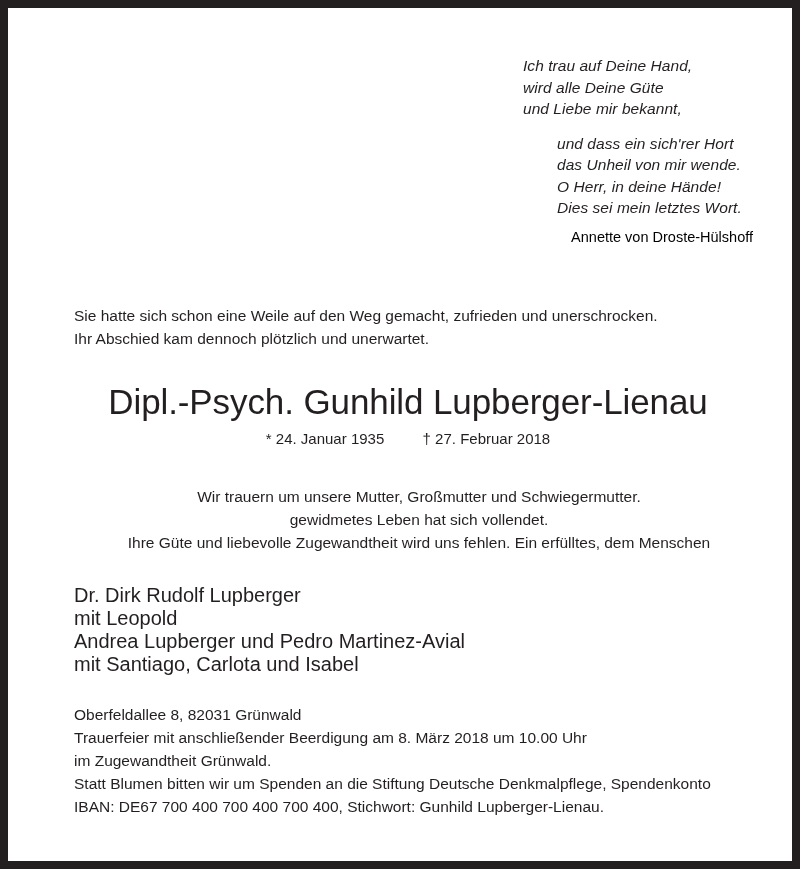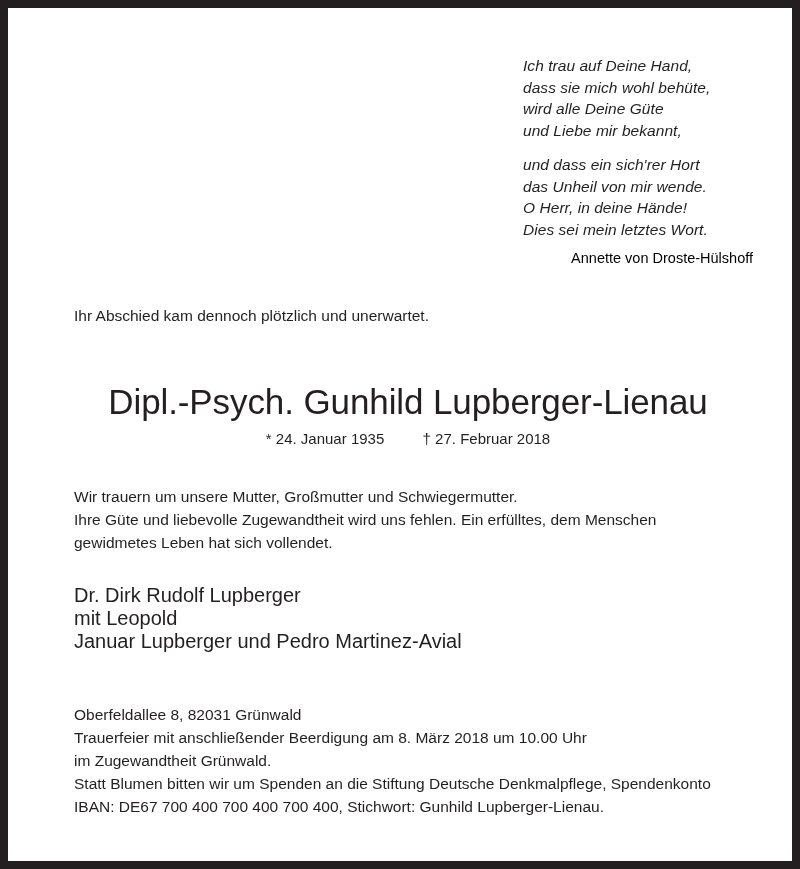--- a/index.html
+++ b/index.html
@@ -42,20 +42,21 @@
   }
   .epigraph .stanza {
     font-style: italic;
     font-size: 15.5px;
     line-height: 21.5px;
     color: #231f20;
     letter-spacing: 0.05px;
   }
   .epigraph .stanza + .stanza {
     margin-top: 13px;
+    margin-left: 34px;
   }
   .epigraph .verse-line {
     display: block;
     white-space: nowrap;
   }
   .epigraph .attribution {
     margin-top: 9px;
     font-style: normal;
     font-size: 14.5px;
     line-height: 19px;
@@ -109,20 +110,21 @@
 
   
   .mourning {
     position: absolute;
     left: 66px;
     top: 477px;
     width: 690px;
     font-size: 15.5px;
     line-height: 23px;
     color: #231f20;
+    text-align: center;
   }
   .mourning .line {
     display: block;
     white-space: nowrap;
   }
 
   
   .survivors {
     position: absolute;
     left: 66px;
@@ -156,58 +158,59 @@
 </style>
 </head>
 <body>
 
 <div id="notice-frame">
   <div id="notice-inner">
 
     <div class="epigraph">
       <div class="stanza">
         <span class="verse-line">Ich trau auf Deine Hand,</span>
-        <span class="verse-line">dass sie mich wohl behüte,</span>
         <span class="verse-line">wird alle Deine Güte</span>
         <span class="verse-line">und Liebe mir bekannt,</span>
       </div>
       <div class="stanza">
         <span class="verse-line">und dass ein sich'rer Hort</span>
         <span class="verse-line">das Unheil von mir wende.</span>
         <span class="verse-line">O Herr, in deine Hände!</span>
         <span class="verse-line">Dies sei mein letztes Wort.</span>
       </div>
       <div class="attribution">Annette von Droste-Hülshoff</div>
     </div>
 
     <div class="intro">
+      <span class="line">Sie hatte sich schon eine Weile auf den Weg gemacht, zufrieden und unerschrocken.</span>
       <span class="line">Ihr Abschied kam dennoch plötzlich und unerwartet.</span>
     </div>
 
     <div class="name-block">
       <div class="deceased-name">Dipl.-Psych. Gunhild Lupberger-Lienau</div>
       <div class="dates-line">
         <span>*</span>
         <span>24. Januar 1935</span>
         <span class="gap"></span>
         <span>†</span>
         <span>27. Februar 2018</span>
       </div>
     </div>
 
     <div class="mourning">
       <span class="line">Wir trauern um unsere Mutter, Großmutter und Schwiegermutter.</span>
+      <span class="line">gewidmetes Leben hat sich vollendet.</span>
       <span class="line">Ihre Güte und liebevolle Zugewandtheit wird uns fehlen. Ein erfülltes, dem Menschen</span>
-      <span class="line">gewidmetes Leben hat sich vollendet.</span>
     </div>
 
     <div class="survivors">
       <span class="line">Dr. Dirk Rudolf Lupberger</span>
       <span class="line">mit Leopold</span>
-      <span class="line">Januar Lupberger und Pedro Martinez-Avial</span>
+      <span class="line">Andrea Lupberger und Pedro Martinez-Avial</span>
+      <span class="line">mit Santiago, Carlota und Isabel</span>
     </div>
 
     <div class="footer">
       <div class="para">
         <span class="line">Oberfeldallee 8, 82031 Grünwald</span>
       </div>
       <div class="para">
         <span class="line">Trauerfeier mit anschließender Beerdigung am 8. März 2018 um 10.00 Uhr</span>
         <span class="line">im Zugewandtheit Grünwald.</span>
       </div>

